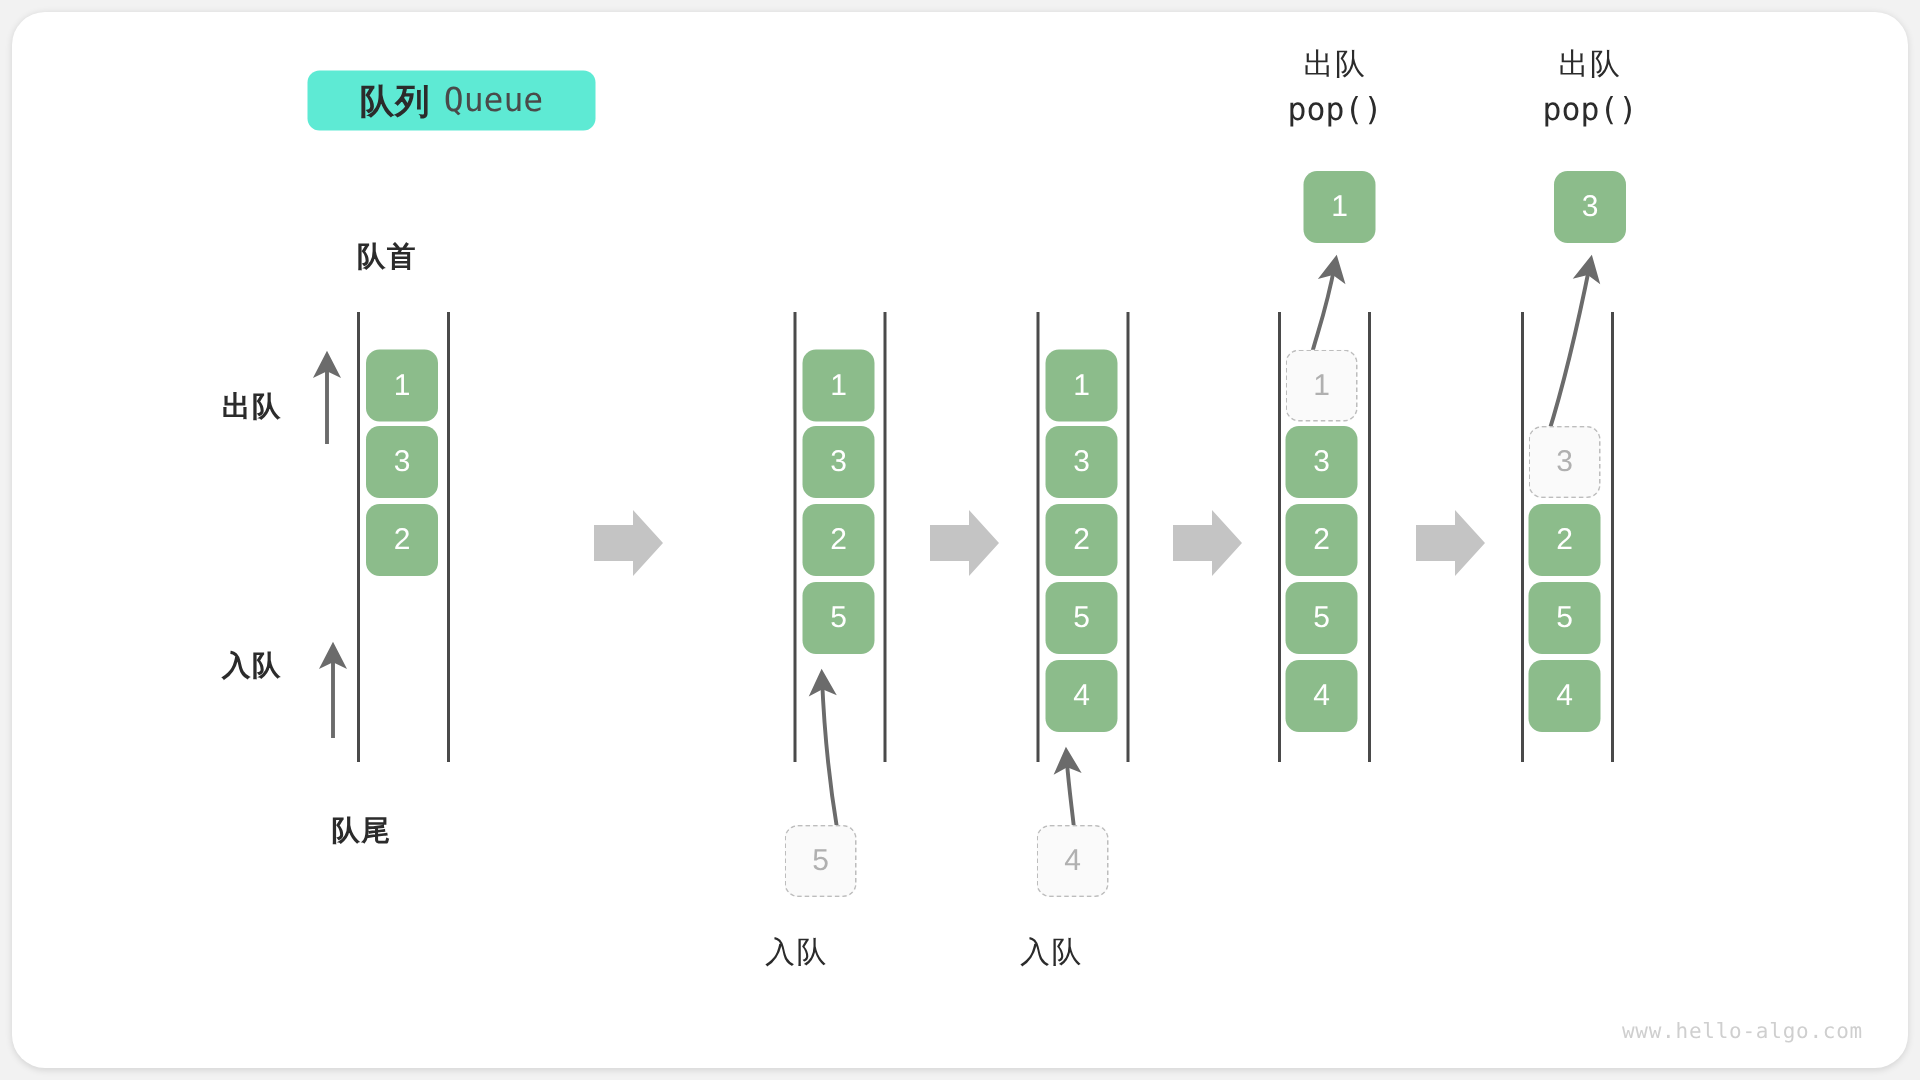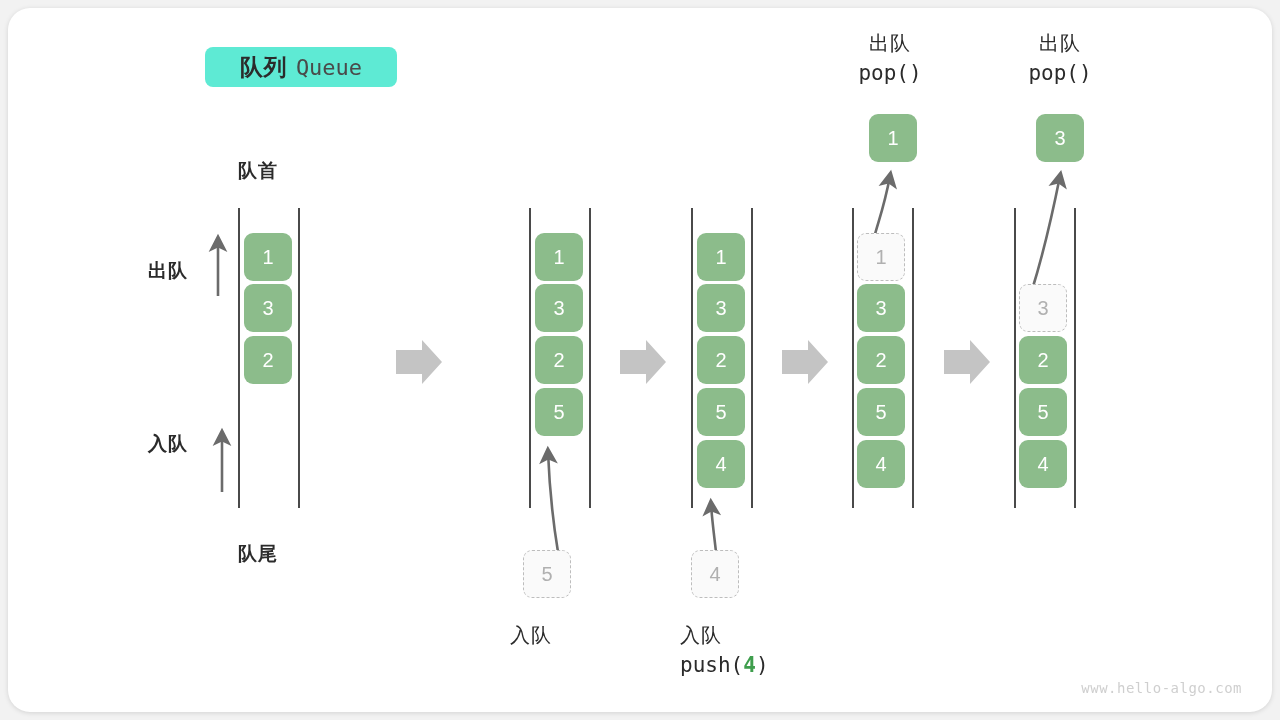--- a/index.html
+++ b/index.html
@@ -195,21 +195,21 @@
     </g>
   </svg>
 
   <div class="title-badge">
     <span class="title-cn">队列</span>
     <span class="title-en">Queue</span>
   </div>
 
   <div class="layer">
     <div class="cn-label" style="left:238px; top:158px;">队首</div>
-    <div class="cn-label" style="left:238px; top:541px;">队尾</div>
+    <div class="cn-label" style="left:221px; top:541px;">队尾</div>
     <div class="cn-label" style="left:148px; top:258px;">出队</div>
     <div class="cn-label" style="left:148px; top:431px;">入队</div>
 
     <div class="rail" style="left:238px; top:208px; height:300px;"></div>
     <div class="rail" style="left:298px; top:208px; height:300px;"></div>
 
     <div class="cell" style="left:244px; top:233px;">1</div>
     <div class="cell" style="left:244px; top:284px;">3</div>
     <div class="cell" style="left:244px; top:336px;">2</div>
   </div>
@@ -237,21 +237,20 @@
     <div class="cell" style="left:697px; top:233px;">1</div>
     <div class="cell" style="left:697px; top:284px;">3</div>
     <div class="cell" style="left:697px; top:336px;">2</div>
     <div class="cell" style="left:697px; top:388px;">5</div>
     <div class="cell" style="left:697px; top:440px;">4</div>
 
     <div class="cell ghost" style="left:691px; top:550px;">4</div>
 
     <div class="op-label" style="left:620px; top:620px; width:190px; text-align:left; padding-left:60px;">
       <span class="op-cn">入队</span>
-      <span class="op-code"><span>push(</span><span class="num">4</span><span>)</span></span>
     </div>
   </div>
 
   <div class="layer">
     <div class="rail" style="left:852px; top:208px; height:300px;"></div>
     <div class="rail" style="left:912px; top:208px; height:300px;"></div>
 
     <div class="cell ghost" style="left:857px; top:233px;">1</div>
     <div class="cell" style="left:857px; top:284px;">3</div>
     <div class="cell" style="left:857px; top:336px;">2</div>

